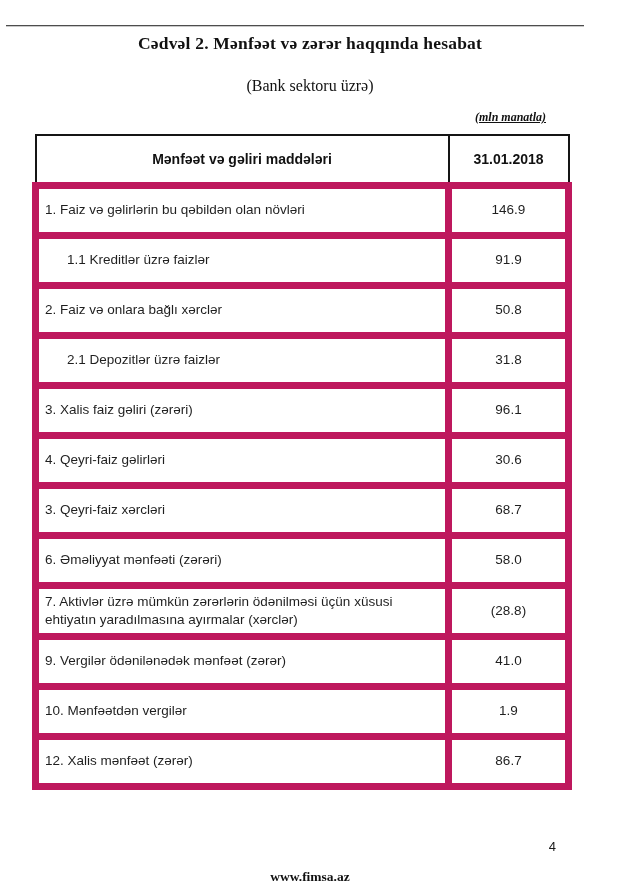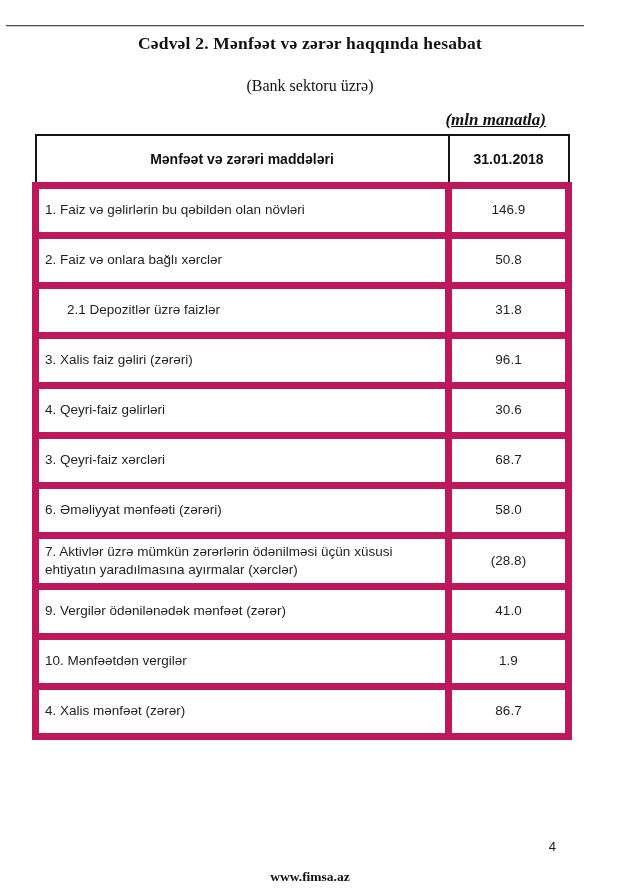--- a/index.html
+++ b/index.html
@@ -42,21 +42,21 @@
     font-size: 16px;
     font-weight: normal;
     color: #111111;
   }
   .unit-note {
     position: absolute;
     top: 110px; right: 74px;
     font-family: "Liberation Serif", serif;
     font-style: italic;
     font-weight: bold;
-    font-size: 17px;
+    font-size: 12px;
     text-decoration: underline;
     color: #111111;
   }
   table.pl-table {
     position: absolute;
     top: 134px; left: 32px;
     width: 533px;
     border-collapse: collapse;
     table-layout: fixed;
     border: 2px solid #3a3a3a;
@@ -113,28 +113,32 @@
 
   <div class="unit-note">(mln manatla)</div>
 
   <table class="pl-table">
     <colgroup>
         <col class="c1">
         <col class="c2">
       </colgroup>
     <thead>
       <tr>
-        <th>Mənfəət və zərəri maddələri</th>
+        <th>Mənfəət və gəliri maddələri</th>
         <th>31.01.2018</th>
       </tr>
     </thead>
     <tbody>
         <tr>
           <td class="label-cell">1. Faiz və gəlirlərin bu qəbildən olan növləri</td>
           <td class="value-cell">146.9</td>
+        </tr>
+        <tr>
+          <td class="label-cell indent">1.1 Kreditlər üzrə faizlər</td>
+          <td class="value-cell">91.9</td>
         </tr>
         <tr>
           <td class="label-cell">2. Faiz və onlara bağlı xərclər</td>
           <td class="value-cell">50.8</td>
         </tr>
         <tr>
           <td class="label-cell indent">2.1 Depozitlər üzrə faizlər</td>
           <td class="value-cell">31.8</td>
         </tr>
         <tr>
@@ -159,21 +163,21 @@
         </tr>
         <tr>
           <td class="label-cell">9. Vergilər ödənilənədək mənfəət (zərər)</td>
           <td class="value-cell">41.0</td>
         </tr>
         <tr>
           <td class="label-cell">10. Mənfəətdən vergilər</td>
           <td class="value-cell">1.9</td>
         </tr>
         <tr>
-          <td class="label-cell">4. Xalis mənfəət (zərər)</td>
+          <td class="label-cell">12. Xalis mənfəət (zərər)</td>
           <td class="value-cell">86.7</td>
         </tr>
       </tbody>
   </table>
 
   <div class="page-number">4</div>
 
   <div class="footer-url">www.fimsa.az</div>
 
 </div>

